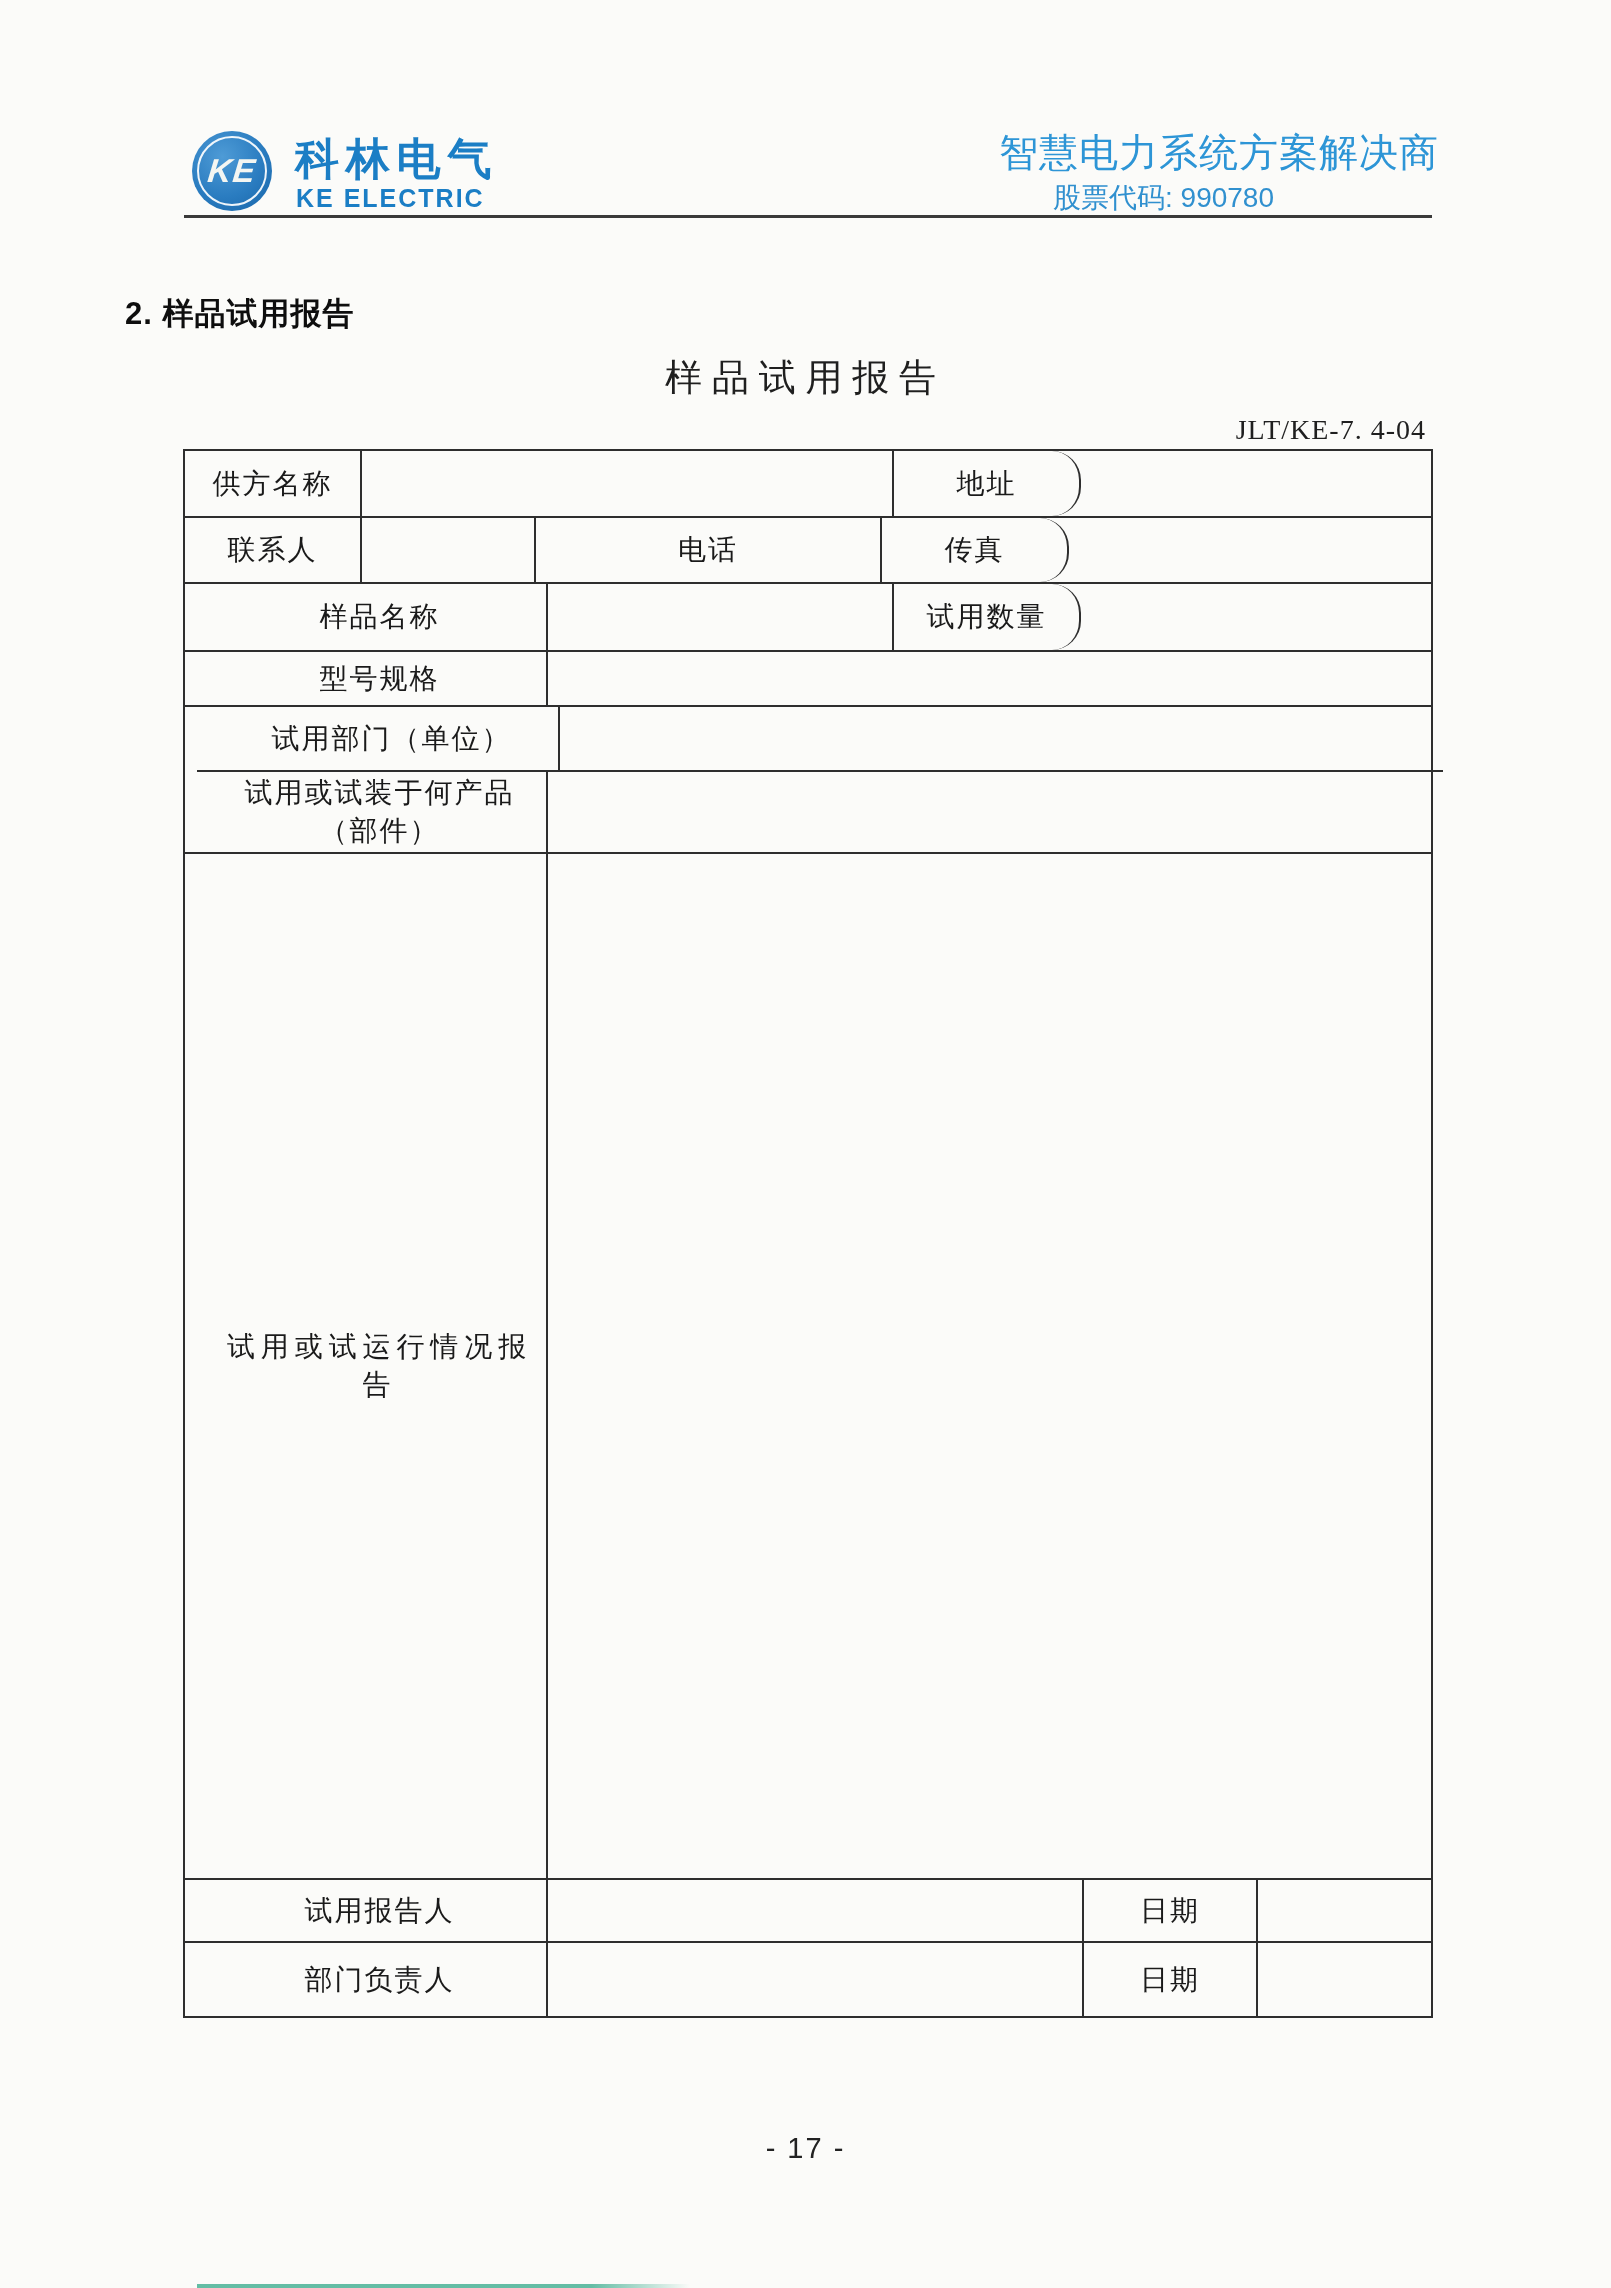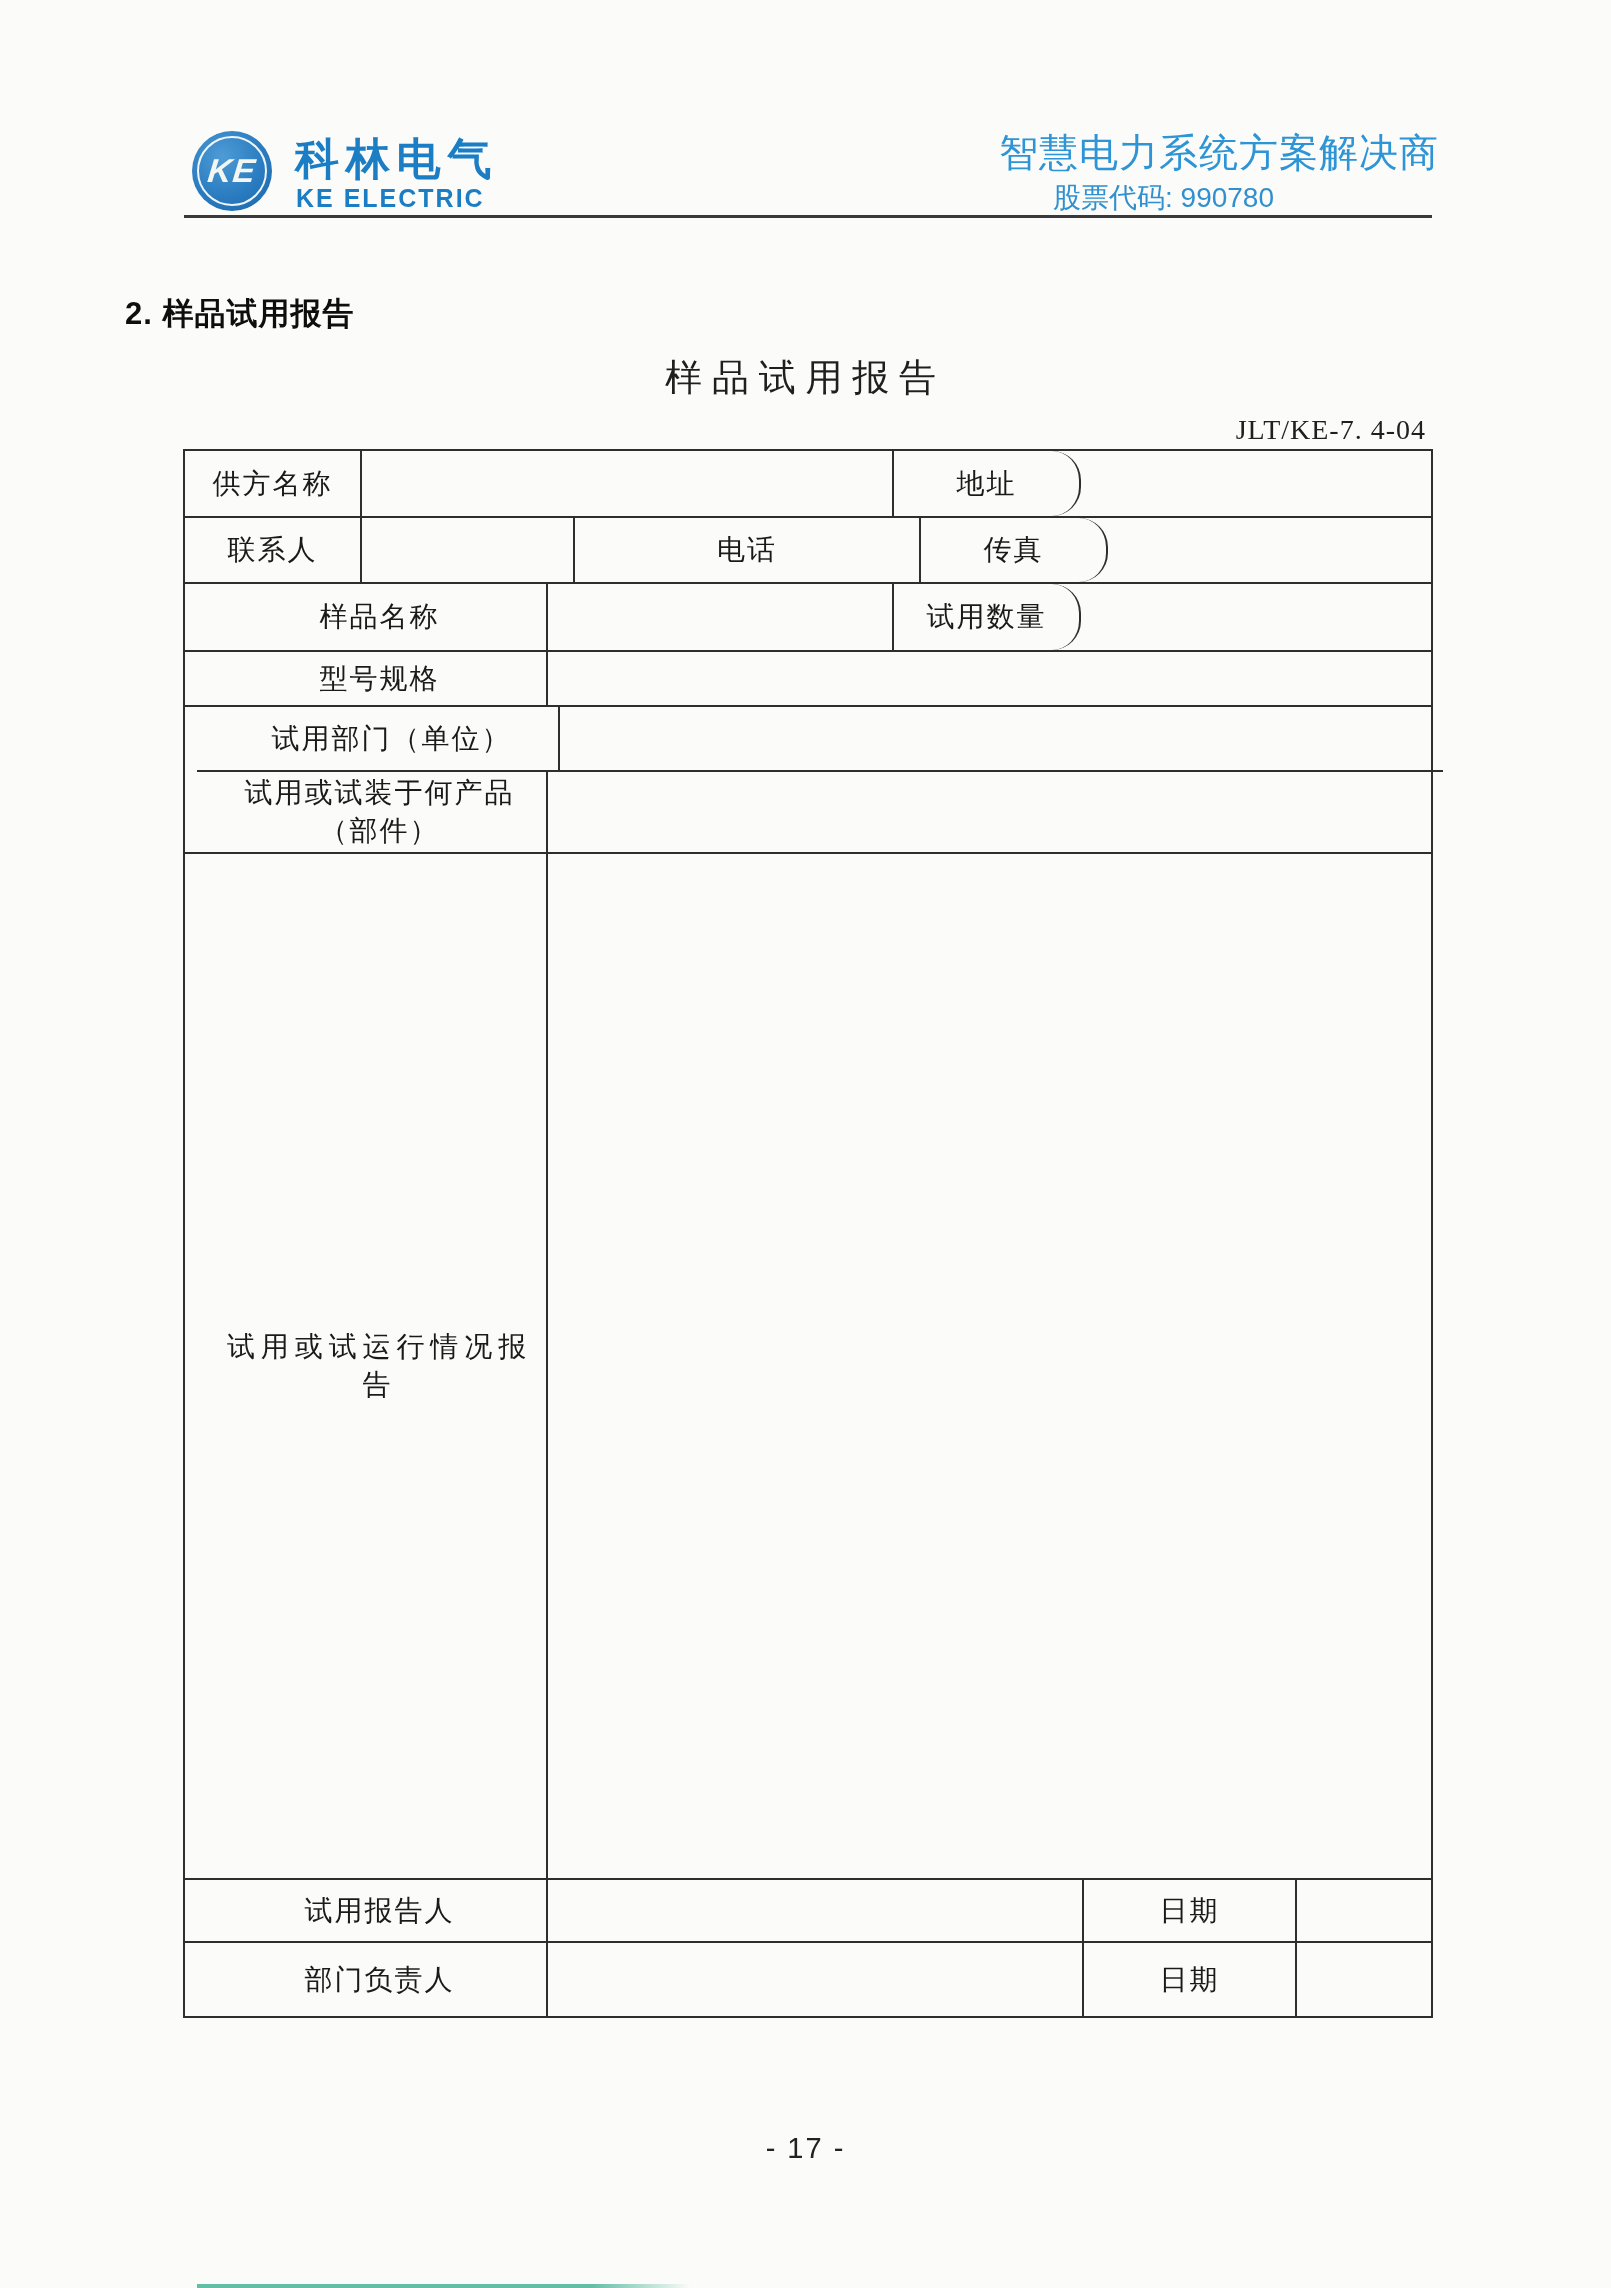--- a/index.html
+++ b/index.html
@@ -155,21 +155,21 @@
   .r3 { height: 68px; }
   .r4 { height: 55px; }
   .r5 { height: 65px; margin-left: 12px; }
   .r6 { height: 82px; }
   .r7 { height: 1026px; }
   .r8 { height: 63px; }
   .r9 { height: 73px; }
 
   
   .w182 { width: 177px; text-align: right; }
-  .w190 { width: 213px; text-align: center; }
+  .w190 { width: 174px; text-align: center; }
   .w355 { width: 346px; }
   .w192 { width: 187px; border-radius: 29px; }
   .w359 { width: 350px; }
   .w372 { width: 363px; padding-left: 28px; }
   .w906 { width: 884px; }
   .w545 { width: 532px; }
   .w550 { width: 536px; }
   .w166 { width: 162px; }
 
   

